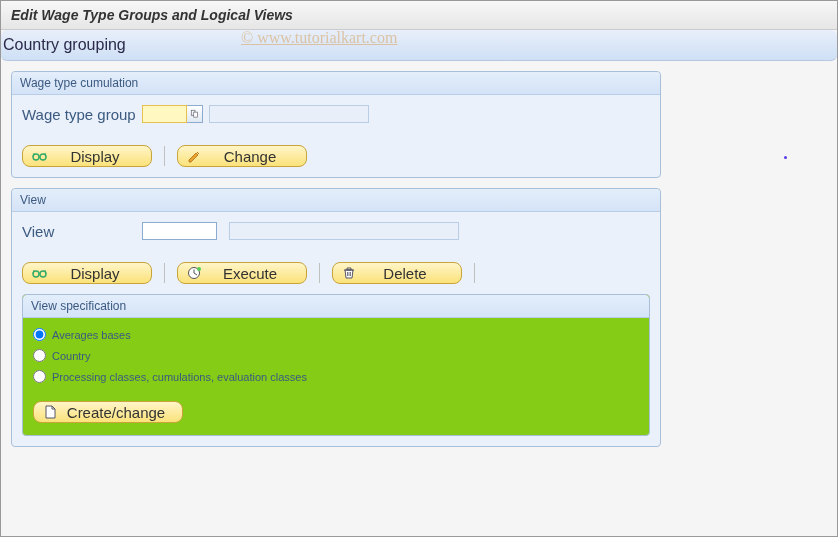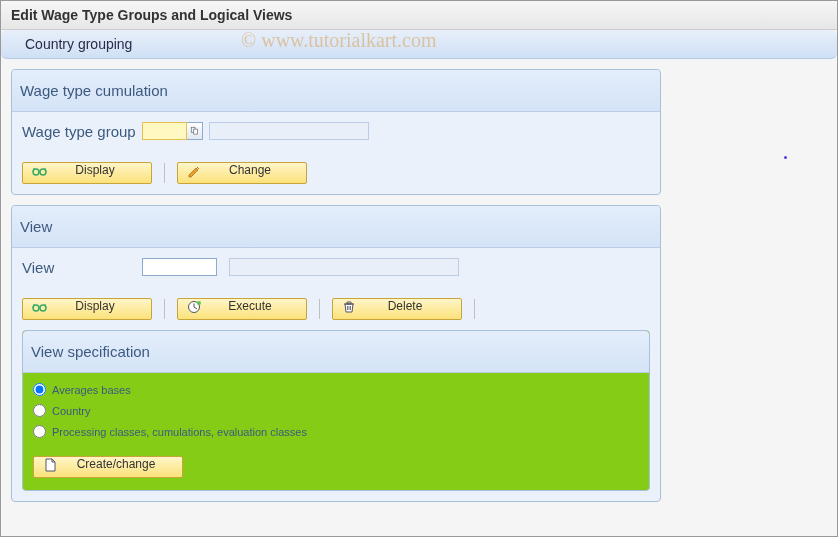--- a/index.html
+++ b/index.html
@@ -17,48 +17,49 @@
       border: 1px solid #999;
       background: #f5f5f5;
       position: relative;
     }
     .title-bar {
       background: linear-gradient(#f7f7f7, #e6e6e6);
       border-bottom: 1px solid #ccc;
       padding: 6px 10px;
       font-size: 14px;
       font-weight: bold;
+      font-style: italic;
       color: #333;
     }
     .toolbar {
       background: linear-gradient(#e8effa, #cfe0f5);
       border-bottom: 1px solid #b6c9e2;
-      padding: 6px 24px;
-      font-size: 14px;
+      padding: 6px 2px;
+      font-size: 16px;
       color: #2a2a4a;
       border-radius: 6px;
     }
     .content {
       padding: 10px;
     }
     .panel {
       border: 1px solid #a8bfd9;
       border-radius: 4px;
       margin-bottom: 10px;
       background: #eaf1fb;
       padding: 0 0 10px 0;
       width: 650px;
     }
     .panel-title {
       background: linear-gradient(#e4eefb, #d4e3f7);
       border-bottom: 1px solid #b9cde7;
       border-radius: 4px 4px 0 0;
-      padding: 12px 8px;
+      padding: 4px 8px;
       color: #3c5a80;
-      font-size: 15px;
+      font-size: 12px;
     }
     .panel-body {
       padding: 10px 10px 4px 10px;
     }
     .form-row {
       display: flex;
       align-items: center;
       margin-bottom: 14px;
     }
     .form-label {
@@ -97,29 +98,29 @@
       cursor:pointer;
     }
     .f4-btn svg { width:10px; height:10px; }
     .btn-row {
       display:flex;
       gap:10px;
       padding: 4px 10px 0 10px;
     }
     .sap-btn {
       display:flex;
-      align-items:flex-start;
+      align-items:center;
       height:22px;
       min-width:130px;
       padding: 0 8px;
       background: linear-gradient(#fff5c8,#fbe27a);
       border:1px solid #c9a43a;
-      border-radius:2px;
+      border-radius:8px;
       cursor:pointer;
-      font-size:12px;
+      font-size:15px;
       color:#333;
     }
     .sap-btn .icon {
       width:16px;
       height:16px;
       display:flex;
       align-items:center;
       justify-content:center;
       margin-right:0;
     }
@@ -147,25 +148,26 @@
       color:#3c5a80;
       font-size:11px;
     }
     .radio-row input[type=radio]{
       margin-right:6px;
     }
     .watermark{
       position:absolute;
       top:28px;
       left:240px;
-      font-size:20px;
+      font-size:16px;
       color:#d9a86a;
       opacity:0.6;
       font-family: Georgia, serif;
       pointer-events:none;
+      text-decoration:underline;
     }
     .dot{
       position:absolute;
       top:155px;
       right:50px;
       width:3px;height:3px;
       background:#5a3aee;
       border-radius:50%;
     }
     svg { display:block; }

